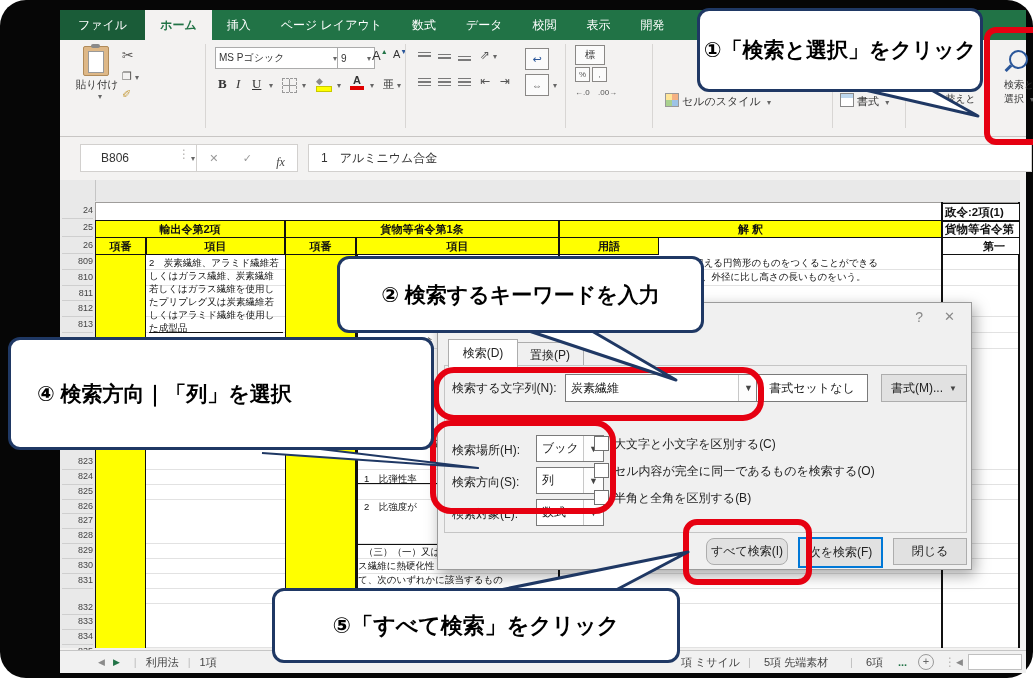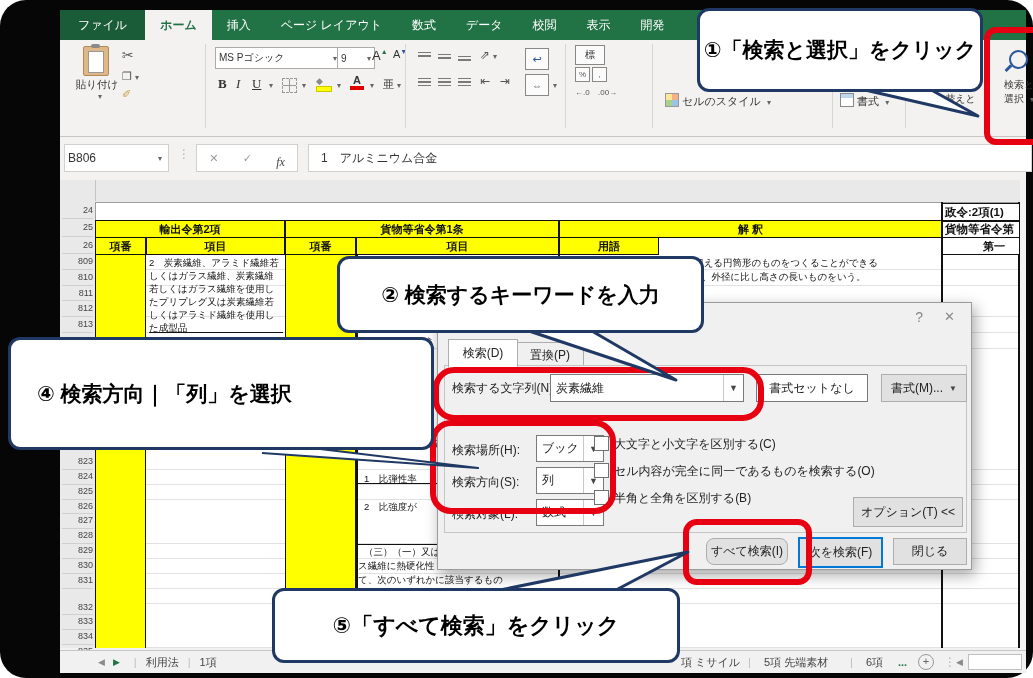--- a/index.html
+++ b/index.html
@@ -184,21 +184,21 @@
       <div class="magnifier" style="margin-left:8px;"></div>
       <div style="font-size:10px;color:#333;margin-top:9px;text-align:center;width:36px;">
         <div>検索と</div>
         <div><span>選択</span> <span class="caret">▾</span></div>
       </div>
     </div>
     <div class="glabel" style="left:880px;width:55px;">編集</div>
   </div>
 
   <div class="fbar">
-    <div class="whitefield" style="left:4px;width:100px;padding-left:3px;justify-content:space-between;gap:34px;">
+    <div class="whitefield" style="left:20px;width:100px;padding-left:20px;justify-content:space-between;gap:34px;">
       <span>B806</span>
         <span class="caret" style="margin-right:6px;">▾</span>
     </div>
     <div class="abs" style="left:118px;top:10px;color:#b5b3b1;font-size:12px;">⋮</div>
     <div class="whitefield" style="left:136px;width:100px;justify-content:space-around;">
       <span style="color:#9a9a9a;font-size:11px;">✕</span>
       <span style="color:#9a9a9a;font-size:11px;">✓</span>
       <span style="color:#444;font-size:12px;font-style:italic;font-family:'Liberation Serif',serif;margin-top:8px;">fx</span>
     </div>
     <div class="whitefield" style="left:248px;width:710px;padding-left:12px;">
@@ -309,21 +309,21 @@
 
   <div id="dlg">
     <span class="abs" style="right:48px;top:6px;font-size:14px;color:#888;">?</span>
     <span class="abs" style="right:16px;top:6px;font-size:13px;color:#888;">✕</span>
 
     <div class="dtab" style="left:10px;top:36px;width:68px;height:27px;background:#fff;border-bottom:1px solid #fff;z-index:2;">検索(D)</div>
     <div class="dtab" style="left:78px;top:39px;width:66px;height:24px;background:#f0f0f0;">置換(P)</div>
     <div class="abs" style="left:6px;top:62px;width:521px;height:166px;border:1px solid #c5c5c5;background:#f0f0f0;"></div>
 
     <div class="dlabel" style="left:14px;top:77px;">検索する文字列(N):</div>
-    <div class="dcombo" style="left:112px;top:71px;width:192px;height:26px;">
+    <div class="dcombo" style="left:127px;top:71px;width:192px;height:26px;">
       <span class="val">炭素繊維</span>
         <span class="arr">▼</span>
     </div>
     <div class="abs" style="left:318px;top:71px;width:110px;height:26px;background:#fff;border:1px solid #7a7a7a;font-size:12px;color:#222;display:flex;align-items:center;justify-content:center;">書式セットなし</div>
     <div class="dbtn" style="left:443px;top:71px;width:84px;height:26px;">
       <span>書式(M)...</span>
         <span style="font-size:8px;margin-left:6px;color:#444;">▼</span>
     </div>
 
     <div class="dlabel" style="left:14px;top:139px;">検索場所(H):</div>
@@ -342,21 +342,20 @@
         <span class="arr">▼</span>
     </div>
 
     <div class="cb" style="left:156px;top:133px;"></div>
     <div class="cblab" style="left:176px;top:133px;">大文字と小文字を区別する(C)</div>
     <div class="cb" style="left:156px;top:160px;"></div>
     <div class="cblab" style="left:176px;top:160px;">セル内容が完全に同一であるものを検索する(O)</div>
     <div class="cb" style="left:156px;top:187px;"></div>
     <div class="cblab" style="left:176px;top:187px;">半角と全角を区別する(B)</div>
 
-    <div class="dbtn" style="left:415px;top:194px;width:108px;height:28px;">オプション(T) &lt;&lt;</div>
 
     <div class="dbtn" style="left:268px;top:235px;width:80px;height:25px;border-radius:8px;">すべて検索(I)</div>
     <div class="dbtn" style="left:360px;top:234px;width:81px;height:27px;border:2px solid #0078d7;">次を検索(F)</div>
     <div class="dbtn" style="left:455px;top:235px;width:72px;height:25px;">閉じる</div>
   </div>
 
   <div class="red" style="left:984px;top:27px;width:48px;height:106px;border-radius:12px;"></div>
   <div class="red" style="left:433px;top:367px;width:319px;height:42px;border-radius:21px;"></div>
   <div class="red" style="left:430px;top:420px;width:174px;height:82px;border-radius:21px;"></div>
   <div class="red" style="left:683px;top:519px;width:117px;height:54px;border-radius:14px;"></div>

